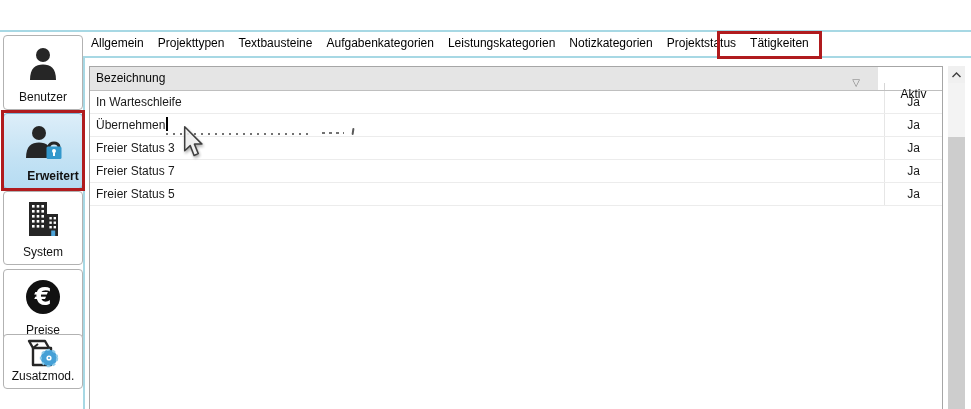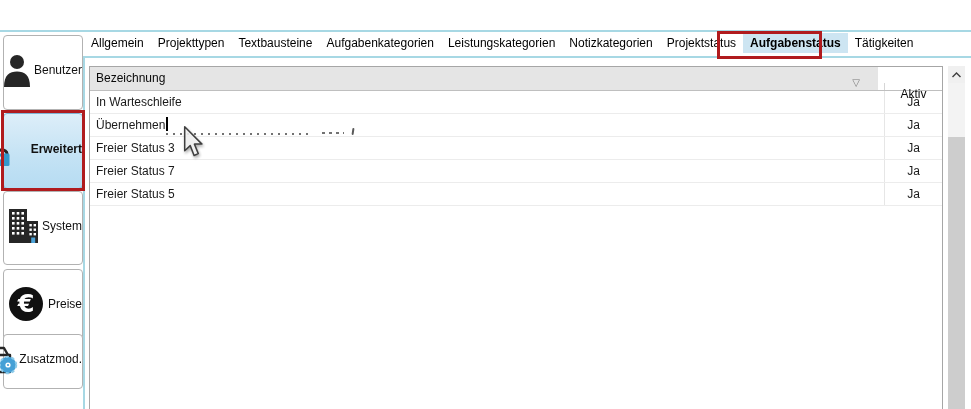--- a/index.html
+++ b/index.html
@@ -15,21 +15,21 @@
   .titlebar { position:absolute; left:0; top:0; right:0; height:30px; background:#fff; }
   .app-icon { position:absolute; left:8px; top:6px; width:18px; height:18px; }
   .title-text { position:absolute; left:32px; top:7px; font-size:13px; color:#111; }
   .close-btn { position:absolute; right:8px; top:5px; width:20px; height:20px;
     font-size:15px; color:#222; text-align:center; line-height:20px; cursor:pointer; }
   .title-sep { position:absolute; left:0; top:30px; width:100%; height:2px; background:#a7d8e4; }
 
   
   .sidebar { position:absolute; left:0; top:32px; width:85px; bottom:0; background:#fff; }
   .side-btn { position:absolute; left:3px; width:80px; border:1px solid #b2b2b2;
-    border-radius:4px; background:#fff; display:flex; flex-direction:row;
+    border-radius:4px; background:#fff; display:flex; flex-direction:column;
     align-items:center; justify-content:flex-end; padding-bottom:5px; cursor:pointer; }
   .side-btn .icon-wrap { flex:1; display:flex; align-items:center; justify-content:center; width:100%; }
   .side-btn .side-label { font-size:12px; color:#111; line-height:14px; }
   .side-btn.selected { background:linear-gradient(180deg,#ddeef9 0%,#c3e2f4 60%,#b6dcf2 100%);
     border-color:#7fb4d4; }
   .side-btn.selected .side-label { font-weight:bold;margin-left:20px; }
   #btn-benutzer { top:3px;  height:75px; }
   #btn-erweitert{ top:81px; height:76px; }
   #btn-system   { top:159px;height:74px; }
   #btn-preise   { top:237px;height:74px; }
@@ -180,21 +180,20 @@
   <div class="red-frame" id="frame-sidebar"></div>
 
   <div class="tabbar">
     <div class="tab">Allgemein</div>
     <div class="tab">Projekttypen</div>
     <div class="tab">Textbausteine</div>
     <div class="tab">Aufgabenkategorien</div>
     <div class="tab">Leistungskategorien</div>
     <div class="tab">Notizkategorien</div>
     <div class="tab">Projektstatus</div>
-    <div class="tab selected">Aufgabenstatus</div>
     <div class="tab">Tätigkeiten</div>
   </div>
   <div class="content-top-border"></div>
   <div class="content-left-border"></div>
 
   <div class="red-frame" id="frame-tab"></div>
 
   <div class="grid">
     <div class="grid-header">
       <div class="hdr-cell-main">

